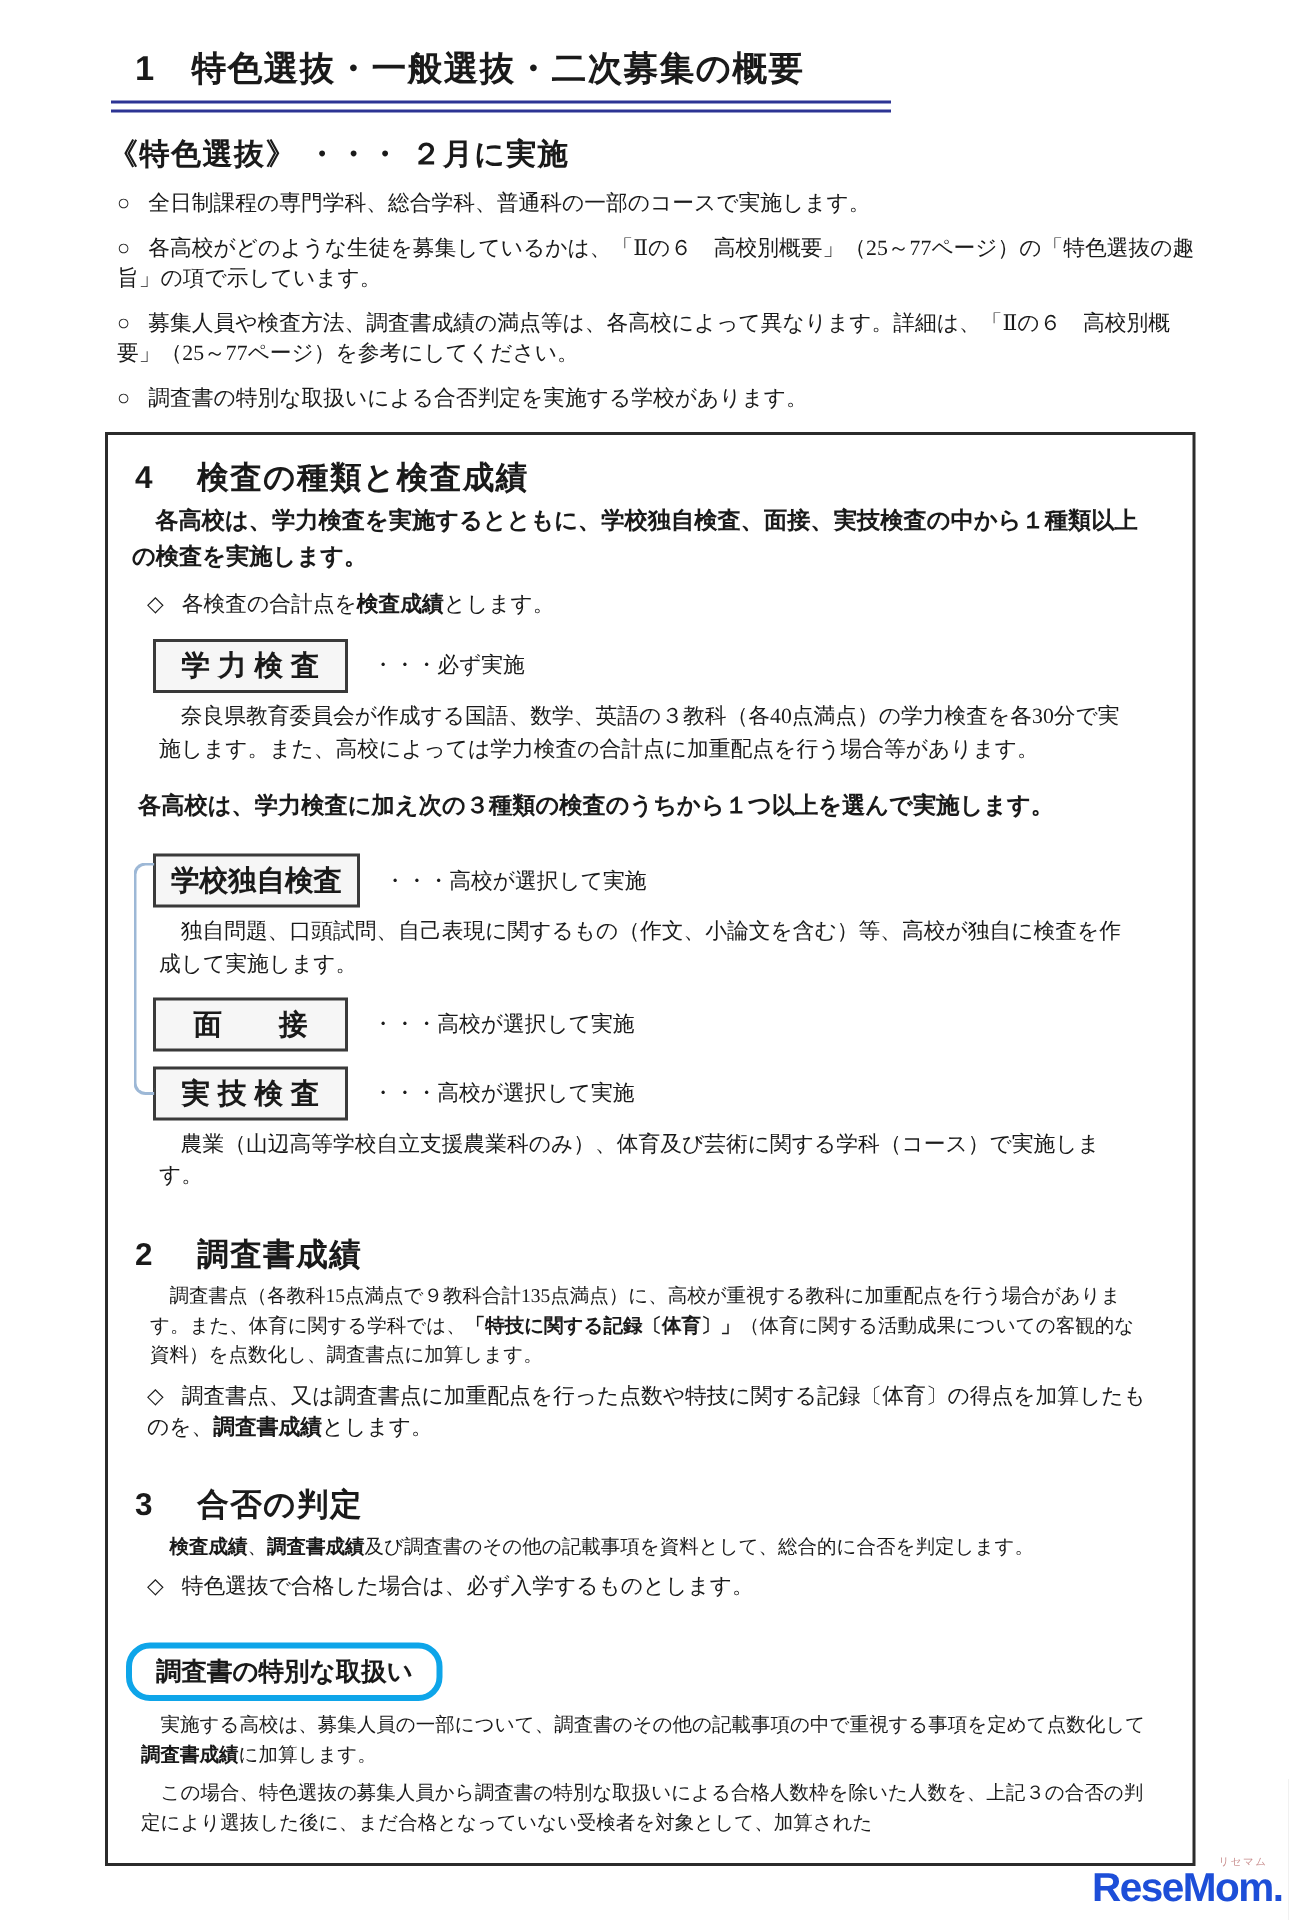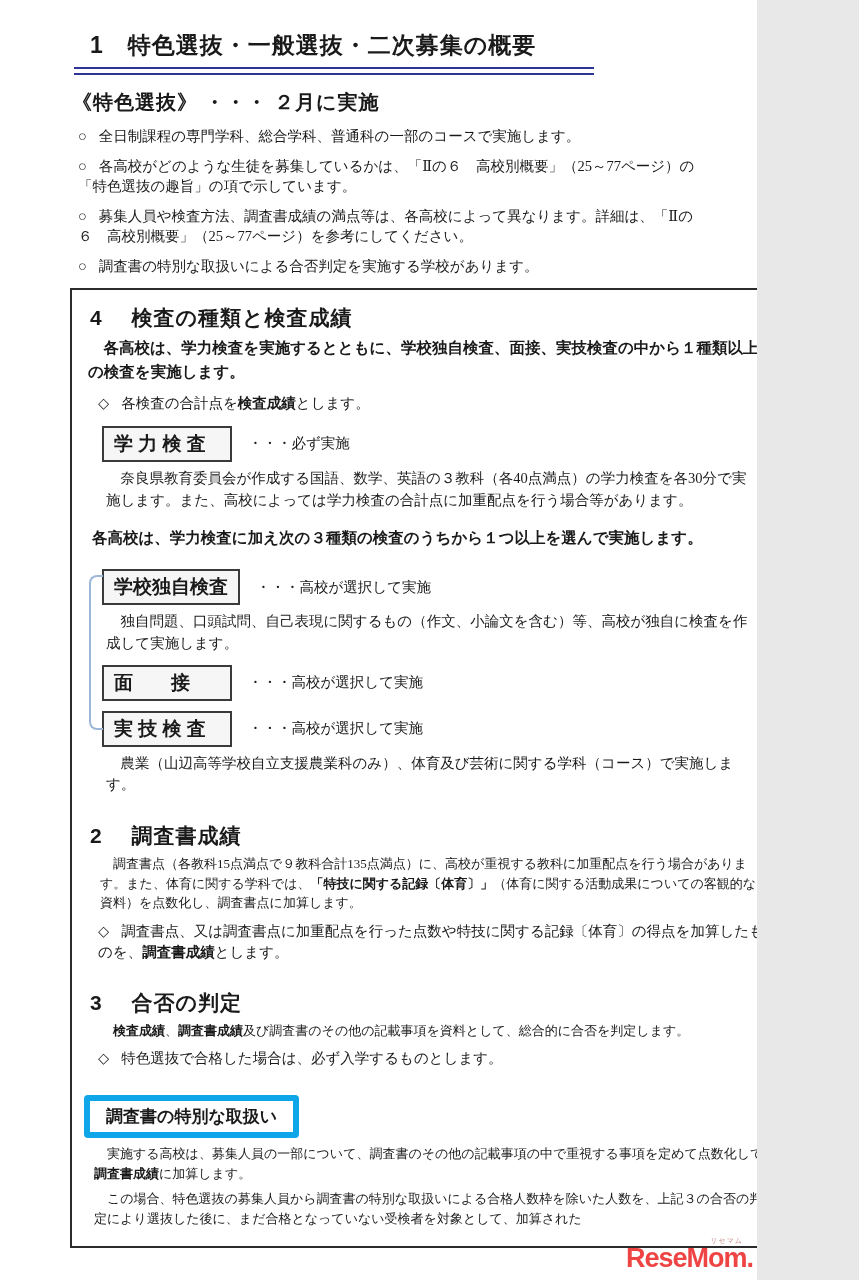--- a/index.html
+++ b/index.html
@@ -1,18 +1,18 @@
 <!DOCTYPE html>
 <html lang="ja"><head>
 <meta charset="utf-8">
 <style>
   html,body{margin:0;padding:0;background:#e8e8e8;}
   .page{
     position:relative;
-    width:757px;height:1280px;
+    width:859px;height:1280px;
     background:#ffffff;
     font-family:"Liberation Serif","DejaVu Serif",serif;
     color:#1a1a1a;
     overflow:hidden;
     box-sizing:border-box;
     padding:30px 60px 0 70px;
   }
   .b{font-family:"Liberation Sans","DejaVu Sans",sans-serif;font-weight:bold;}
 
   
@@ -62,21 +62,21 @@
     margin:4px 0 12px 10px;
   }
   .diamond-row .marker{margin-right:12px;}
 
   .exam{margin:6px 0 10px 14px;}
   .exam-head{display:flex;align-items:center;margin-bottom:6px;}
   .exam-label{
     font-family:"Liberation Sans","DejaVu Sans",sans-serif;
     font-weight:bold;font-size:19px;
     border:2px solid #3a3a3a;background:#f6f6f6;
-    min-width:130px;text-align:left;
+    min-width:130px;text-align:center;
     padding:3px 10px;box-sizing:border-box;
     white-space:pre;
   }
   .exam-note{font-size:14.5px;margin-left:16px;}
   .exam-body{
     font-size:14.5px;line-height:1.5;
     margin:4px 18px 0 4px;text-indent:1em;
   }
   .exam-body p{margin:0;text-indent:1em;}
 
@@ -99,21 +99,21 @@
     font-size:13px;line-height:1.5;
     margin:4px 4px 8px 12px;text-indent:1em;
   }
 
   
   .special{margin-top:26px;}
   .special-label{
     display:inline-block;
     font-family:"Liberation Sans","DejaVu Sans",sans-serif;
     font-weight:bold;font-size:17px;
-    border:6px solid #0ea5e9;border-radius:4px;
+    border:4px solid #0ea5e9;border-radius:16px;
     padding:4px 16px;margin-left:-4px;
   }
   .special p{margin:6px 2px 4px 6px;}
 
   
   .logo{
     position:absolute;right:4px;bottom:6px;
     font-family:"Liberation Sans","DejaVu Sans",sans-serif;
     font-weight:bold;
   }
@@ -197,16 +197,16 @@
     <div class="special">
       <div class="special-label">調査書の特別な取扱い</div>
       <p class="rich-para"><span>実施する高校は、募集人員の一部について、調査書のその他の記載事項の中で重視する事項を定めて点数化して</span><span class="b">調査書成績</span><span>に加算します。</span></p>
       <p class="rich-para"><span>この場合、特色選抜の募集人員から調査書の特別な取扱いによる合格人数枠を除いた人数を、上記３の合否の判定により選抜した後に、まだ合格となっていない受検者を対象として、加算された</span></p>
     </div>
 
   </div>
 
   <div class="logo">
     <span class="logo-ruby" style="color: rgb(201, 143, 143);">リセマム</span>
-    <span class="logo-text" style="color: #ef4444;">ReseMom.</span>
+    <span class="logo-text" style="color: #1d4ed8;">ReseMom.</span>
   </div>
 
 </div>
 
 </body></html>

